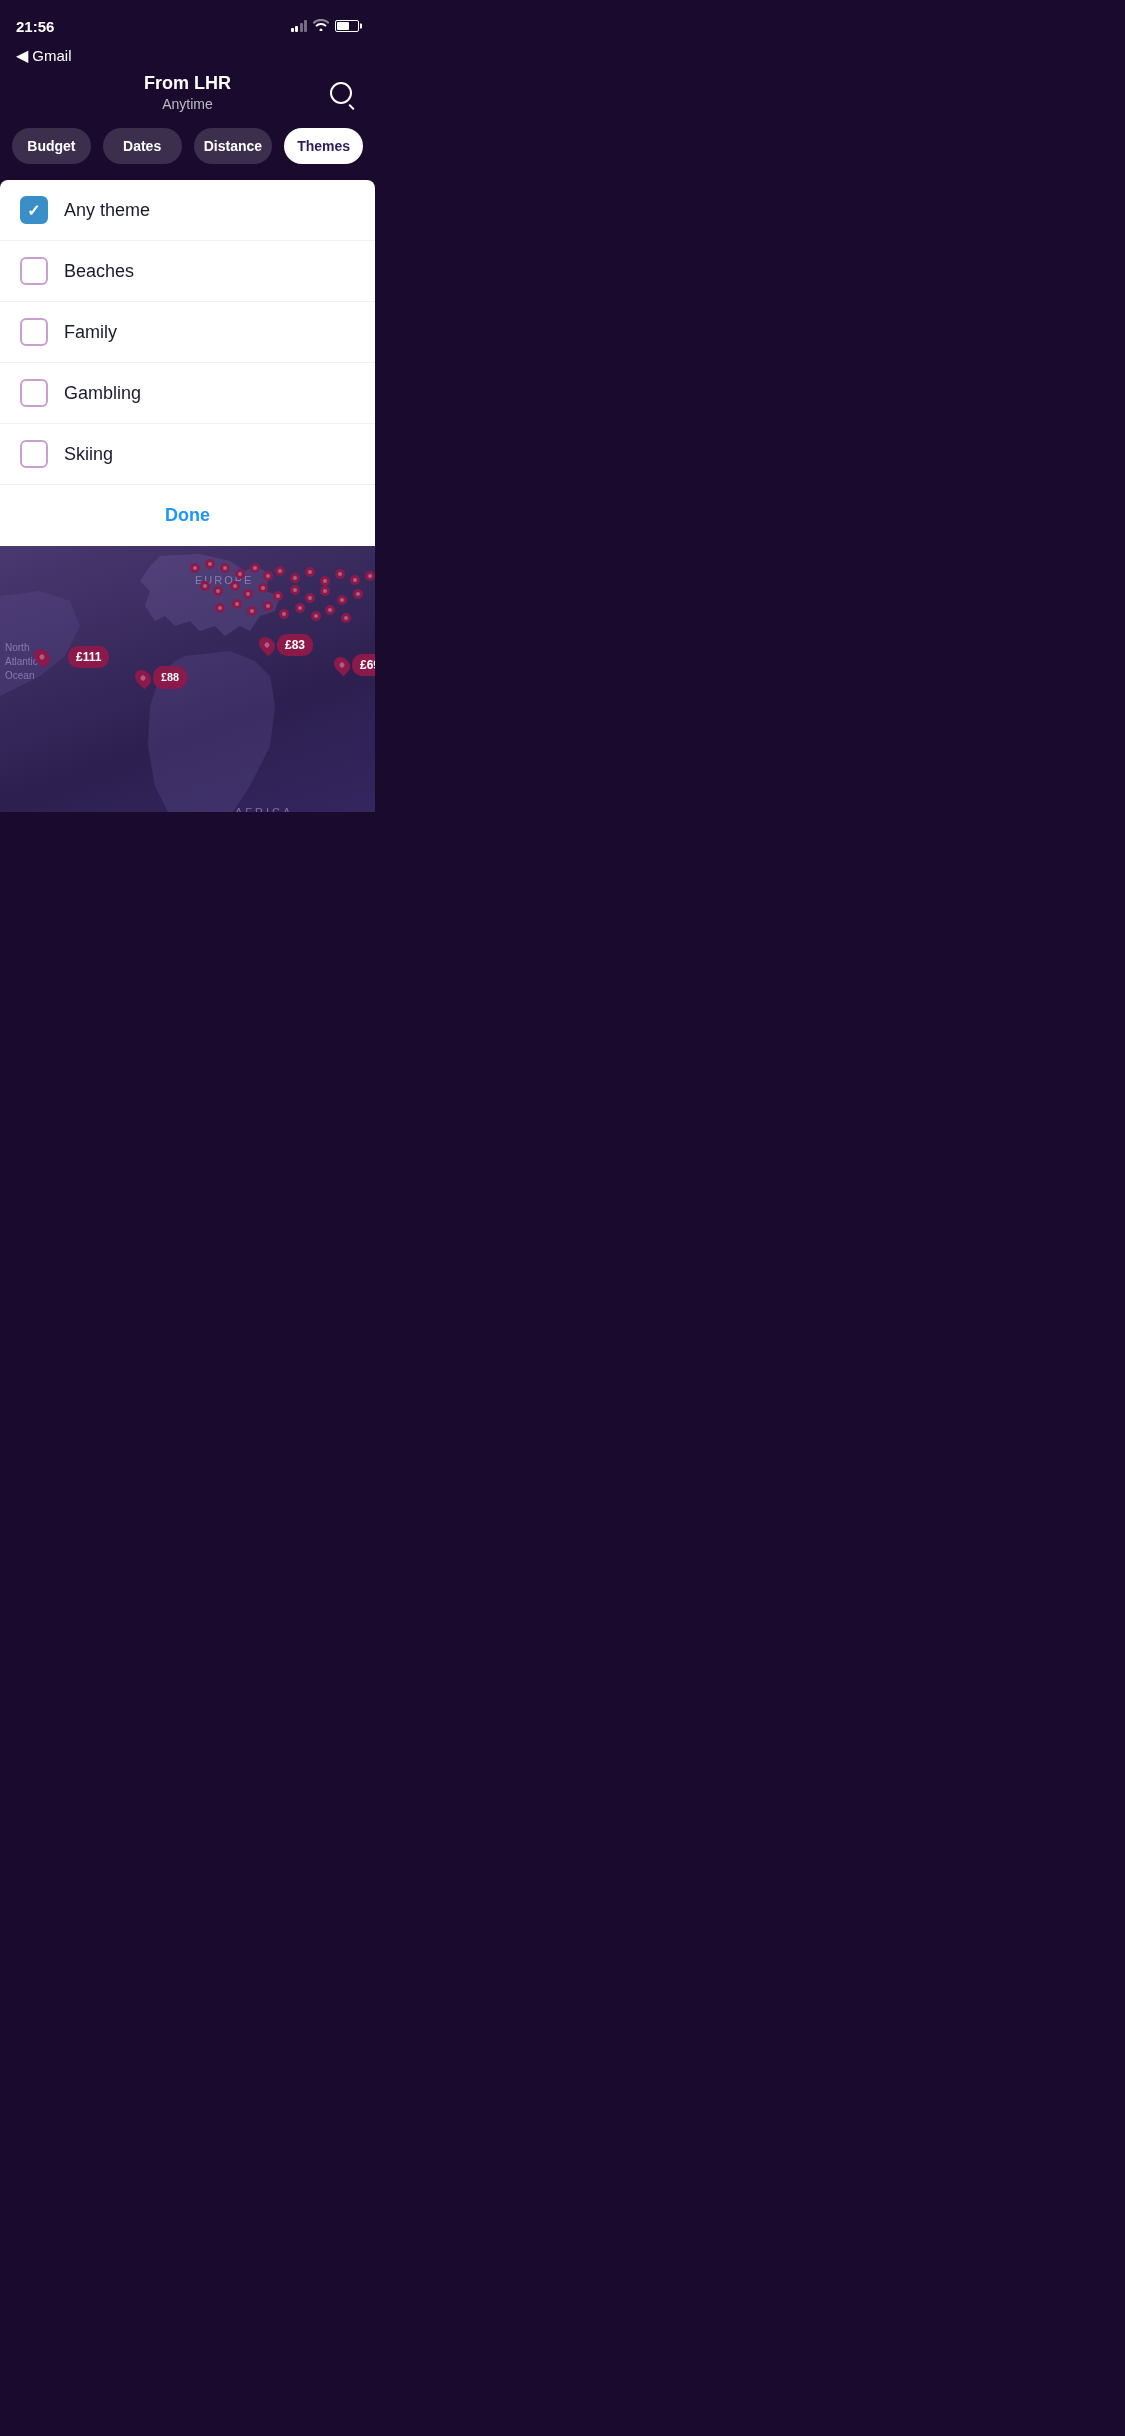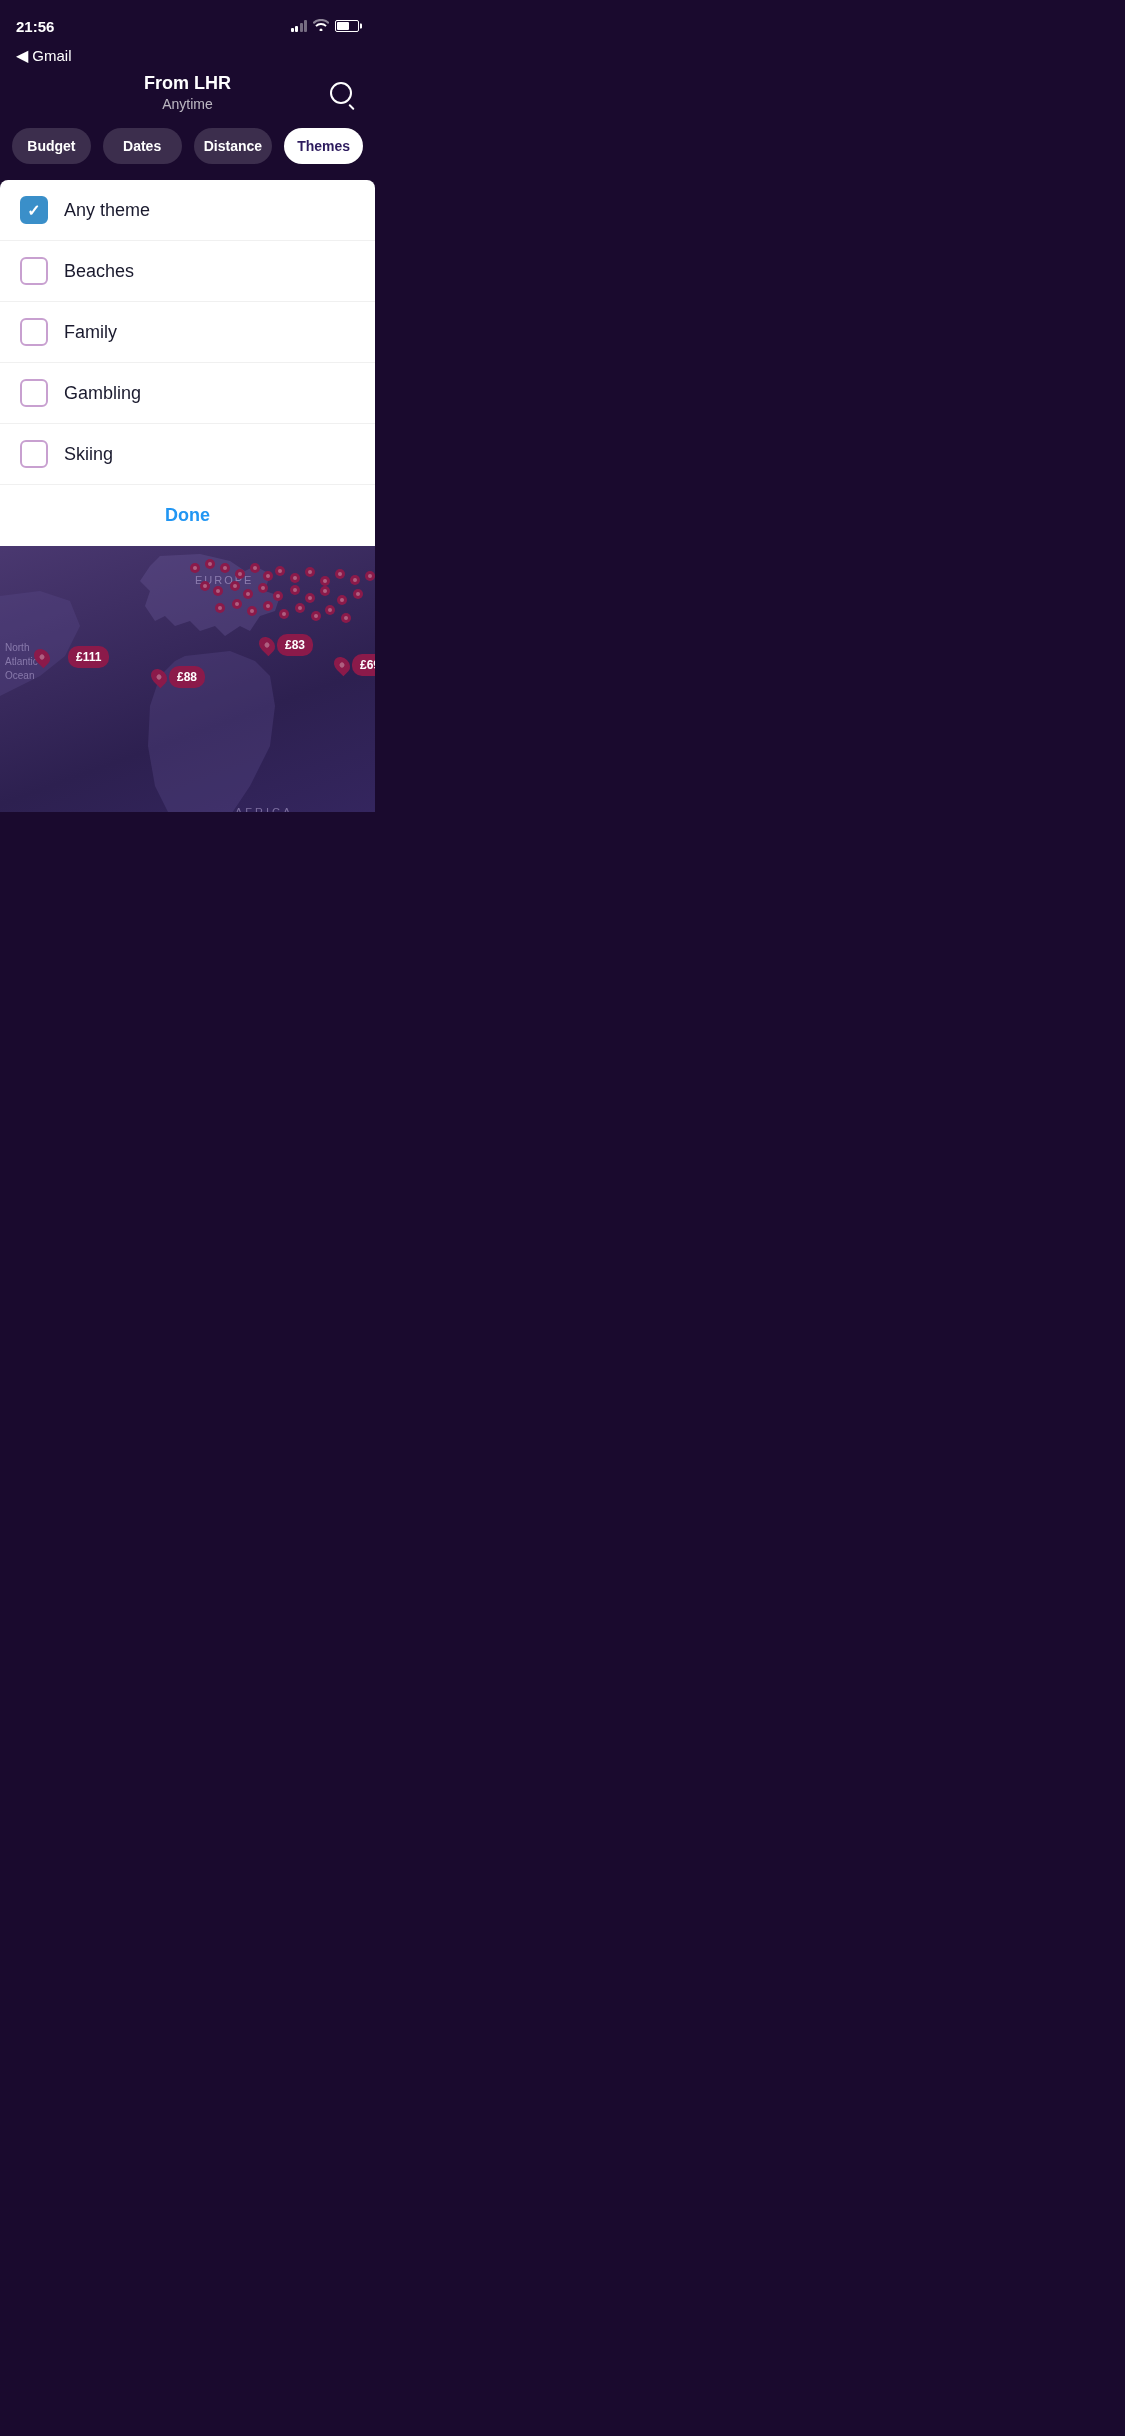--- a/index.html
+++ b/index.html
@@ -526,21 +526,21 @@
 
   <div class="price-pin" style="left:35px;top:100px;">
     <div style="display:flex;align-items:center;gap:19px;">
       <div style="width:14px;height:18px;background:#8b1a4a;border-radius:50% 50% 50% 0;transform:rotate(-45deg);position:relative;flex-shrink:0;">
         <div style="position:absolute;top:50%;left:50%;transform:translate(-50%,-50%);width:5px;height:5px;background:rgba(255,255,255,0.3);border-radius:50%;"></div>
       </div>
       <div style="background:#8b1a4a;color:white;font-size:12px;font-weight:700;padding:4px 8px;border-radius:10px;">£111</div>
     </div>
   </div>
 
-  <div class="price-pin" style="left:152px;top:120px;">
+  <div class="price-pin" style="left:136px;top:120px;font-family:Liberation Serif, serif;">
     <div style="display:flex;align-items:center;gap:3px;">
       <div style="width:14px;height:18px;background:#8b1a4a;border-radius:50% 50% 50% 0;transform:rotate(-45deg);position:relative;flex-shrink:0;">
         <div style="position:absolute;top:50%;left:50%;transform:translate(-50%,-50%);width:5px;height:5px;background:rgba(255,255,255,0.3);border-radius:50%;"></div>
       </div>
       <div style="background:#8b1a4a;color:white;font-size:12px;font-weight:700;padding:4px 8px;border-radius:10px;">£88</div>
     </div>
   </div>
 
   <div class="price-pin" style="left:260px;top:88px;">
     <div style="display:flex;align-items:center;gap:3px;">

